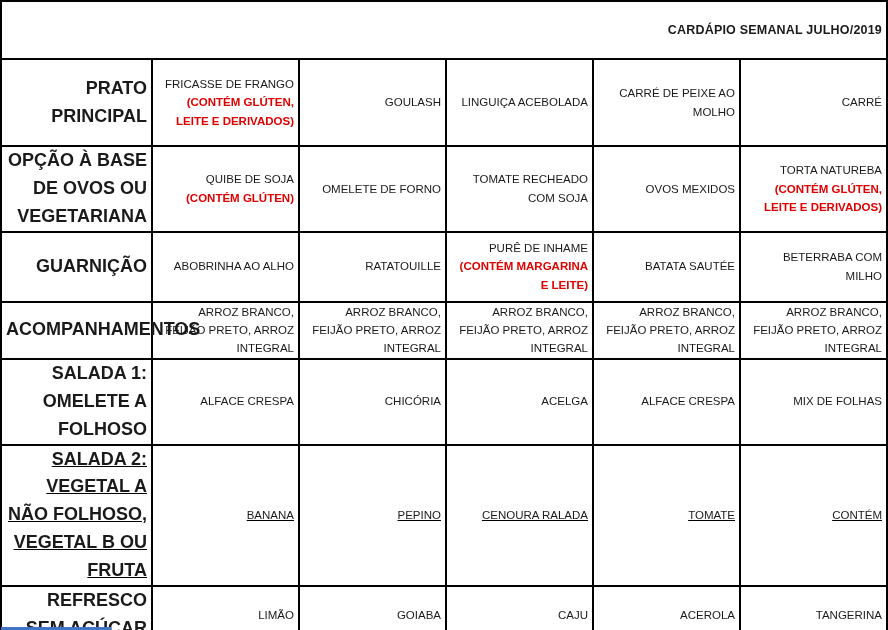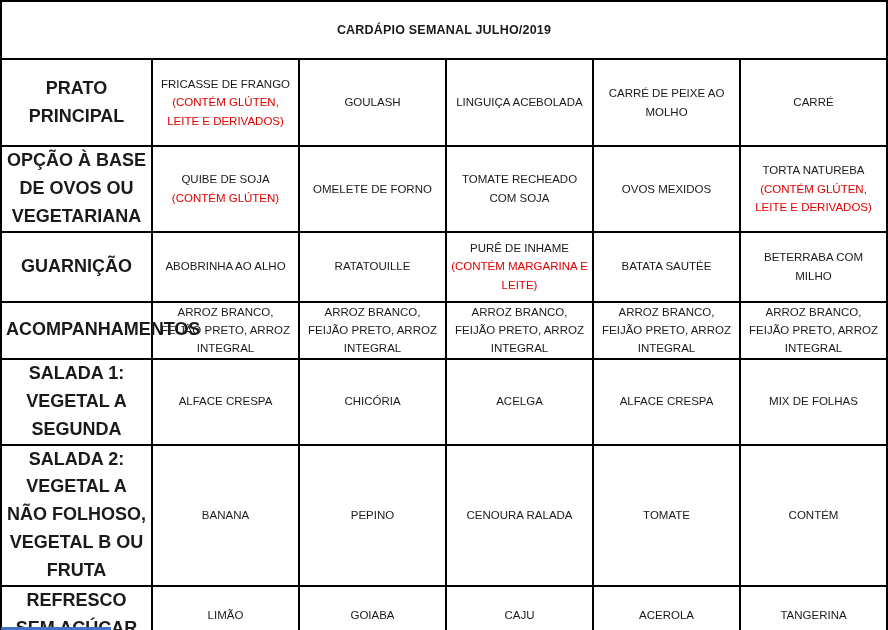--- a/index.html
+++ b/index.html
@@ -15,21 +15,21 @@
     overflow: hidden;
   }
   table.menu {
     width: 886px;
     border-collapse: collapse;
     table-layout: fixed;
     margin: 0;
   }
   table.menu th, table.menu td {
     border: 2px solid #000000;
-    text-align: center;
+    text-align: right;
     vertical-align: middle;
     padding: 0 4px;
     color: #1a1a1a;
   }
   tr.title-row td {
     height: 58px;
     font-weight: bold;
     font-size: 12.5px;
     letter-spacing: 0.2px;
   }
@@ -44,21 +44,21 @@
     line-height: 1.55;
     padding: 3px 6px;
   }
   td.menu-cell {
     font-size: 11.5px;
     line-height: 1.6;
     font-weight: normal;
   }
   td.menu-cell .allergen {
     color: #e00000;
-    font-weight: normal;
+    font-weight: bold;
   }
   .accent-line {
     position: absolute;
     left: 1px;
     bottom: 0;
     width: 110px;
     height: 3px;
     background: #4472c4;
   }
 </style>
@@ -152,38 +152,38 @@
             <div>ARROZ BRANCO, FEIJÃO PRETO, ARROZ INTEGRAL</div>
           </td>
           <td class="menu-cell">
             <div>ARROZ BRANCO, FEIJÃO PRETO, ARROZ INTEGRAL</div>
           </td>
           <td class="menu-cell">
             <div>ARROZ BRANCO, FEIJÃO PRETO, ARROZ INTEGRAL</div>
           </td>
         </tr>
         <tr style="height: 63px;">
-          <th class="row-label">SALADA 1: VEGETAL A SEGUNDA</th>
+          <th class="row-label">SALADA 1: OMELETE A FOLHOSO</th>
           <td class="menu-cell">
             <div>ALFACE CRESPA</div>
           </td>
           <td class="menu-cell">
             <div>CHICÓRIA</div>
           </td>
           <td class="menu-cell">
             <div>ACELGA</div>
           </td>
           <td class="menu-cell">
             <div>ALFACE CRESPA</div>
           </td>
           <td class="menu-cell">
             <div>MIX DE FOLHAS</div>
           </td>
         </tr>
-        <tr style="height: 72px;">
+        <tr style="height: 72px; text-decoration: underline;">
           <th class="row-label">SALADA 2: VEGETAL A NÃO FOLHOSO, VEGETAL B OU FRUTA</th>
           <td class="menu-cell">
             <div>BANANA</div>
           </td>
           <td class="menu-cell">
             <div>PEPINO</div>
           </td>
           <td class="menu-cell">
             <div>CENOURA RALADA</div>
           </td>

